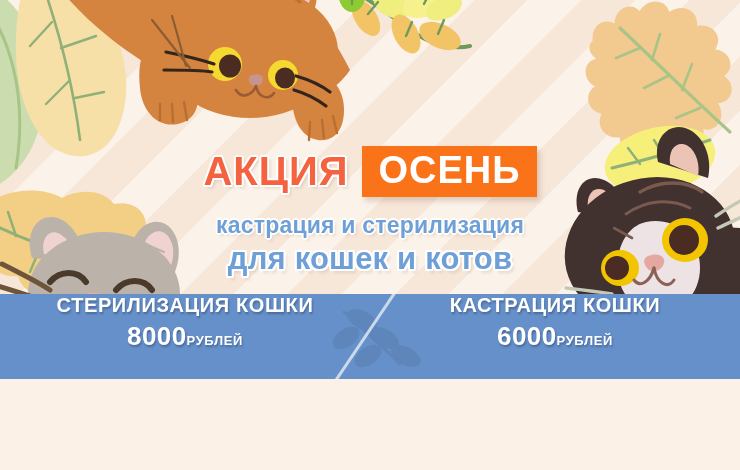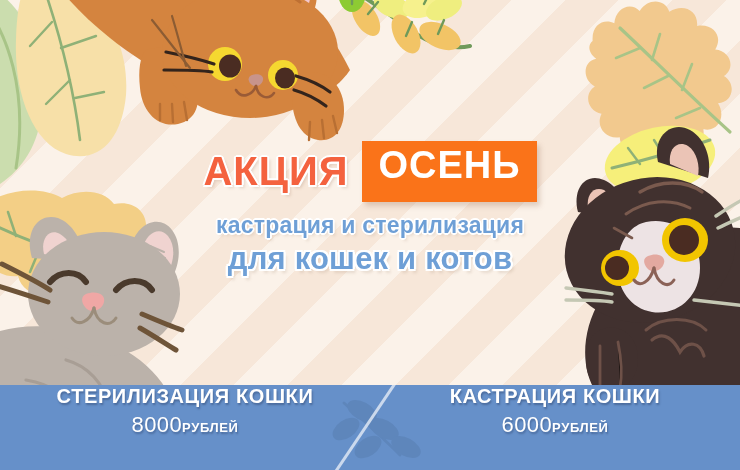--- a/index.html
+++ b/index.html
@@ -2,21 +2,21 @@
 <html><head>
 <meta charset="utf-8">
 <style>
   html,body{margin:0;padding:0;}
   body{
     width:740px;height:470px;overflow:hidden;
     font-family:"Liberation Sans","DejaVu Sans",sans-serif;
     background:#FBF1E7;
   }
   #poster{
-    position:relative;width:740px;height:470px;overflow:hidden;
+    position:relative;width:740px;height:379px;overflow:hidden;
     background:#FAEFE4;
   }
   
   .stripes{
     position:absolute;inset:0;
     background:repeating-linear-gradient(
       -45deg,
       #FBF2E9 0px, #FBF2E9 38px,
       #F7E7D9 38px, #F7E7D9 76px
     );
@@ -39,21 +39,21 @@
     font-size:40px;font-weight:bold;letter-spacing:1px;
     color:#F4623F;line-height:1;
     -webkit-text-stroke:0px;
     text-shadow:
       2px 0 #fff,-2px 0 #fff,0 2px #fff,0 -2px #fff,
       1.5px 1.5px #fff,-1.5px 1.5px #fff,1.5px -1.5px #fff,-1.5px -1.5px #fff,
       3px 3px 3px rgba(160,120,95,.25);
   }
   .osen-box{
     background:#FA7319;
-    padding:5px 16px 18px 16px;
+    padding:5px 16px 8px 16px;
     box-shadow:3px 4px 5px rgba(150,110,85,.28);
   }
   .osen{
     font-size:38px;font-weight:bold;color:#FFFFFF;line-height:1;letter-spacing:1px;
     display:block;
   }
   .row-2{
     margin-top:16px;
     font-size:23px;font-weight:bold;color:#6E9FD6;letter-spacing:.2px;
     text-shadow:
@@ -84,21 +84,21 @@
     color:#fff;
   }
   .price-title{
     font-size:20px;font-weight:bold;letter-spacing:.6px;
     text-shadow:1px 2px 2px rgba(40,60,100,.45);
   }
   .price-line{
     margin-top:4px;
     text-shadow:1px 2px 2px rgba(40,60,100,.45);
   }
-  .price-amount{font-size:22px;font-weight:normal;letter-spacing:.4px;}
+  .price-amount{font-size:26px;font-weight:bold;letter-spacing:.4px;}
   .price-cur{font-size:13px;font-weight:bold;letter-spacing:.6px;}
 </style>
 </head>
 <body>
 
 <div id="poster">
 
   <div class="stripes"></div>
 
   <div class="art">

